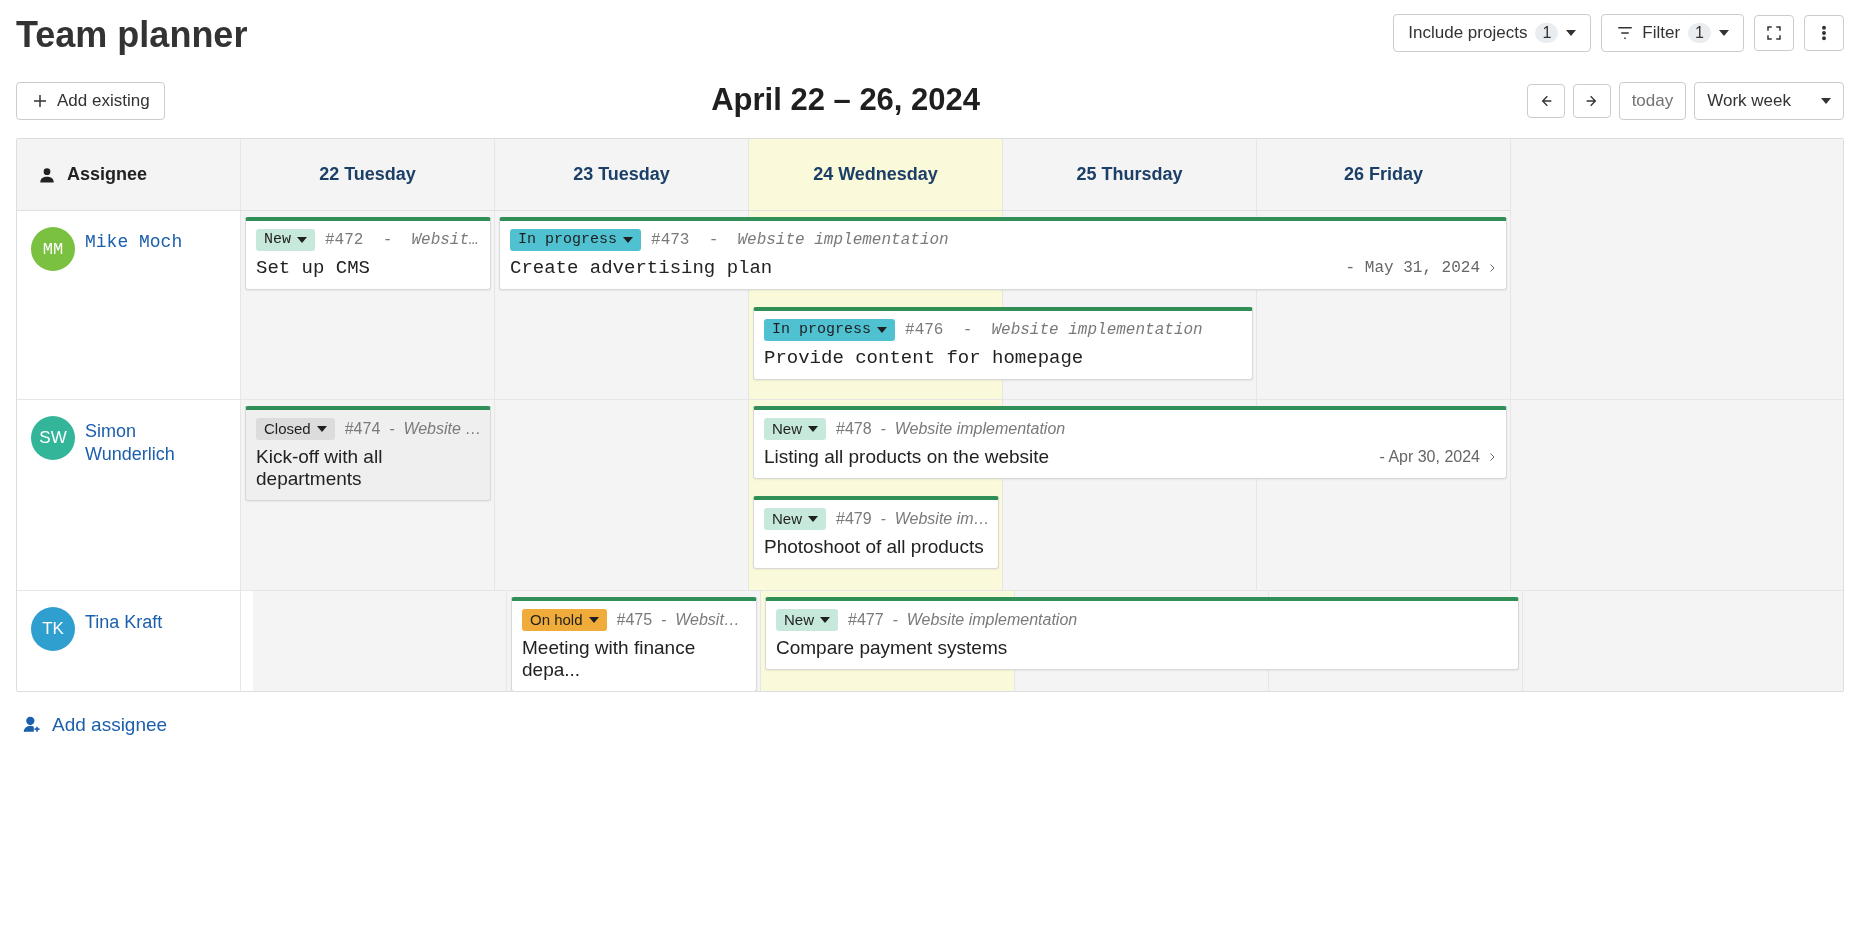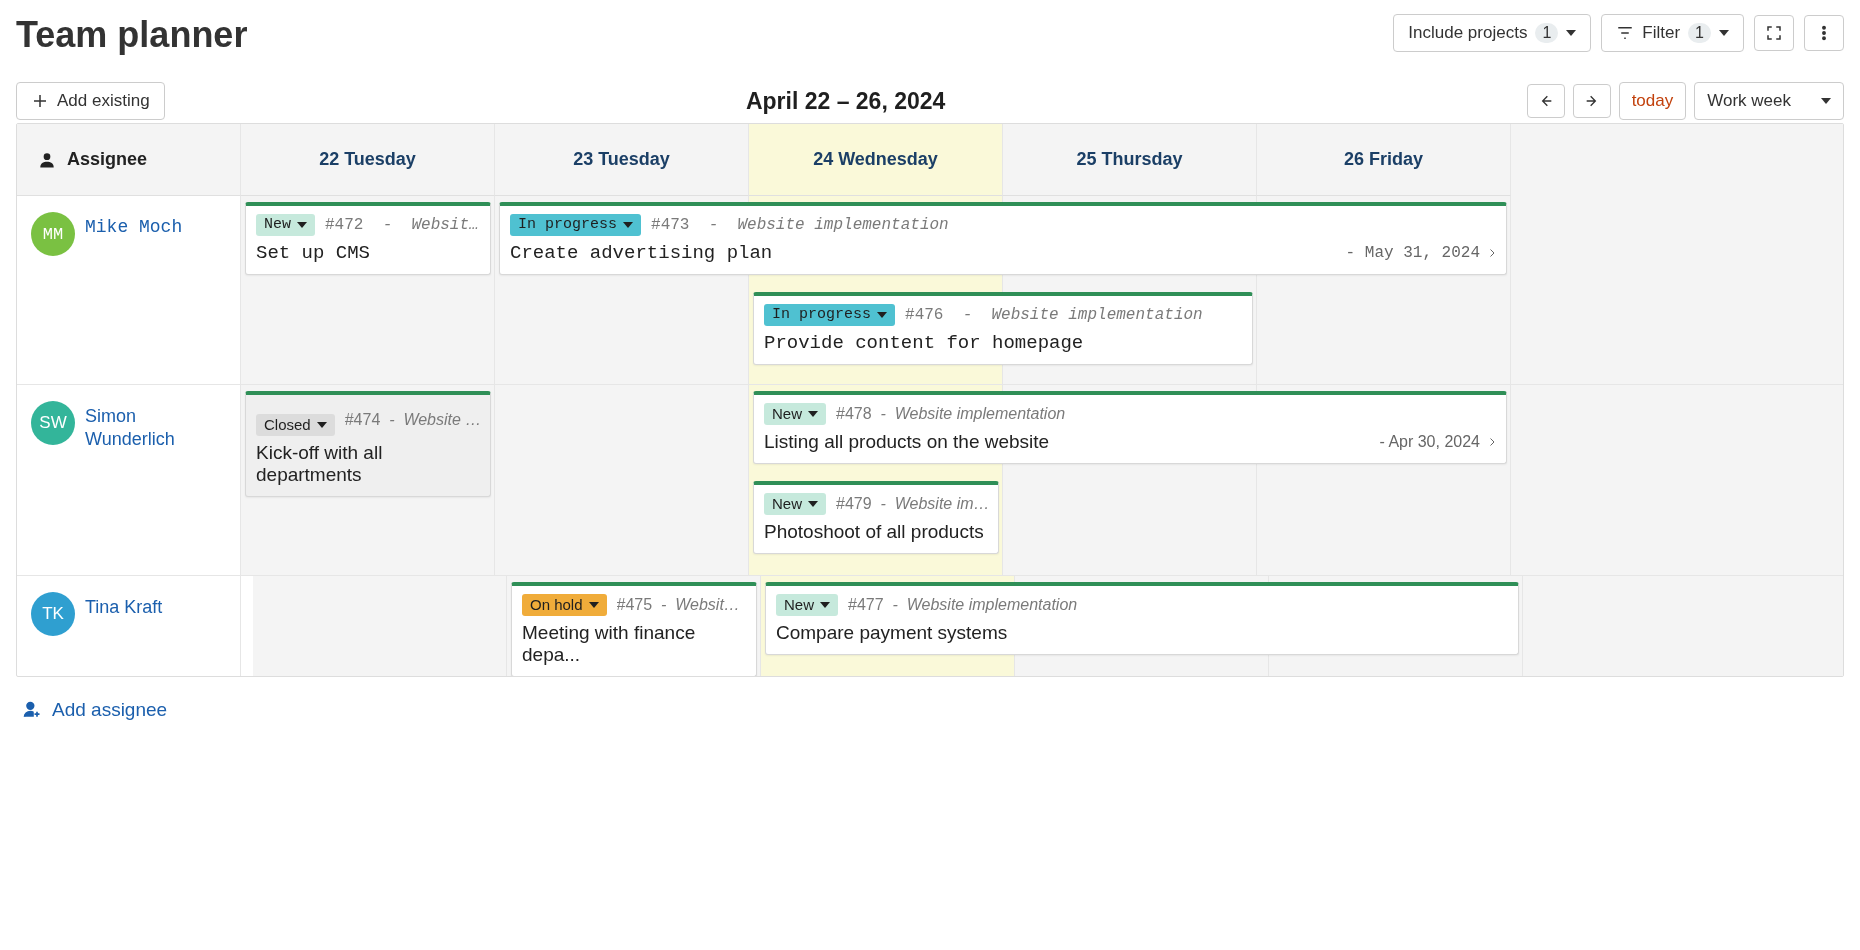--- a/index.html
+++ b/index.html
@@ -10,23 +10,23 @@
   .hdr { display:flex; align-items:flex-start; margin-bottom:26px; }
   .title { font-size:36px; font-weight:600; color:#333; flex:1; }
   .btnbar { display:flex; gap:10px; align-items:center; }
   .btn { display:inline-flex; align-items:center; gap:8px; border:1px solid #ccc; background:#fff; border-radius:4px; padding:8px 14px; font-size:17px; color:#333; cursor:pointer; }
   .btn.icon-only { padding:8px 10px; }
   .badge-count { background:#e9edef; border-radius:10px; padding:0 7px; font-size:16px; color:#333; line-height:20px; }
   .btn svg { width:18px; height:18px; stroke:#333; fill:none; stroke-width:2; }
   .chev { width:0; height:0; border-left:5px solid transparent; border-right:5px solid transparent; border-top:6px solid #333; }
 
   
-  .subbar { display:flex; align-items:center; margin-bottom:3px; }
+  .subbar { display:flex; margin-bottom:18px; }
   .subbar .left, .subbar .right { display:flex; gap:8px; align-items:center; }
-  .subbar .center { flex:1; text-align:center; font-size:23px; font-weight:600; color:#1f1f1f; }
+  .subbar .center { flex:1; text-align:center; font-size:31px; font-weight:600; color:#1f1f1f; }
   .sqbtn { display:inline-flex; align-items:center; justify-content:center; border:1px solid #ccc; border-radius:4px; padding:8px 12px; font-size:17px; cursor:pointer; background:#fff; }
   .sqbtn.small { padding:8px 10px; }
   .sqbtn svg { width:16px; height:16px; stroke:#333; fill:none; stroke-width:2; }
 
   
   .grid { position:relative; border:1px solid #ddd; border-radius:2px; overflow:hidden; font-size:18px; }
   .assignee-col-w { width:224px; }
   .day-col-w { width:254px; }
   .ghead { display:flex; background:#f4f4f4; }
   .ghead > div { border-right:1px solid #e6e6e6; border-bottom:1px solid #e0e0e0; display:flex; align-items:center; justify-content:center; height:72px; font-weight:700; color:#1b3f66; }
@@ -41,21 +41,21 @@
   .lane-cell { position:absolute; top:0; bottom:0; border-right:1px solid #e6e6e6; }
   .lane .today-bg { background:#faf9d9; }
 
   .card { position:absolute; background:#fff; border:1px solid #d8d8d8; border-top:4px solid #2f8f57; border-radius:3px; box-shadow:0 1px 2px rgba(0,0,0,.06); padding:8px 8px 10px 10px; }
   .card.closed { background:#efefef; }
   .card .meta { display:flex; align-items:center; gap:10px; margin-bottom:6px; white-space:nowrap; overflow:hidden; }
   .status { display:inline-flex; align-items:center; gap:6px; font-size:15px; padding:2px 8px 3px 8px; border-radius:3px; color:#1f1f1f; }
   .status .chev { border-top-color:#1f1f1f; }
   .status.new { background:#c6e9dc; }
   .status.inprogress { background:#4fc1d1; }
-  .status.closed { background:#dcdcdc;margin-top:11px; }
+  .status.closed { background:#dcdcdc; }
   .status.onhold { background:#f0ac3a; }
   .wpref { color:#7a7a7a; font-style:italic; font-size:16px; overflow:hidden; text-overflow:ellipsis; }
   .wpref .num { font-style:normal; }
   .card .title-line { font-size:19px; color:#222; display:flex; align-items:center; }
   .card .title-line .spacer { flex:1; }
   .card .extends { color:#666; font-size:16px; display:inline-flex; align-items:center; gap:6px; }
   .extends svg { width:12px; height:12px; stroke:#666; fill:none; stroke-width:2; }
 
   .add-assignee { display:inline-flex; align-items:center; gap:10px; margin-top:22px; color:#1b5fad; font-size:19px; cursor:pointer; padding-left:6px; }
   .add-assignee svg { width:20px; height:20px; fill:#1b5fad; }
@@ -115,21 +115,21 @@
       <svg viewBox="0 0 24 24">
           <path d="M14 5l-7 7 7 7M7 12h13"></path>
         </svg>
     </div>
     <div class="sqbtn small">
       <svg viewBox="0 0 24 24">
           <path d="M10 5l7 7-7 7M17 12H4"></path>
         </svg>
     </div>
     <div class="sqbtn">
-      <span style="color:#c2410c">today</span>
+      <span style="color:#737373">today</span>
     </div>
     <div class="sqbtn" style="gap:30px;">
       <span>Work week</span>
       <span class="chev"></span>
     </div>
   </div>
 </div>
 
 
 <div class="grid">

